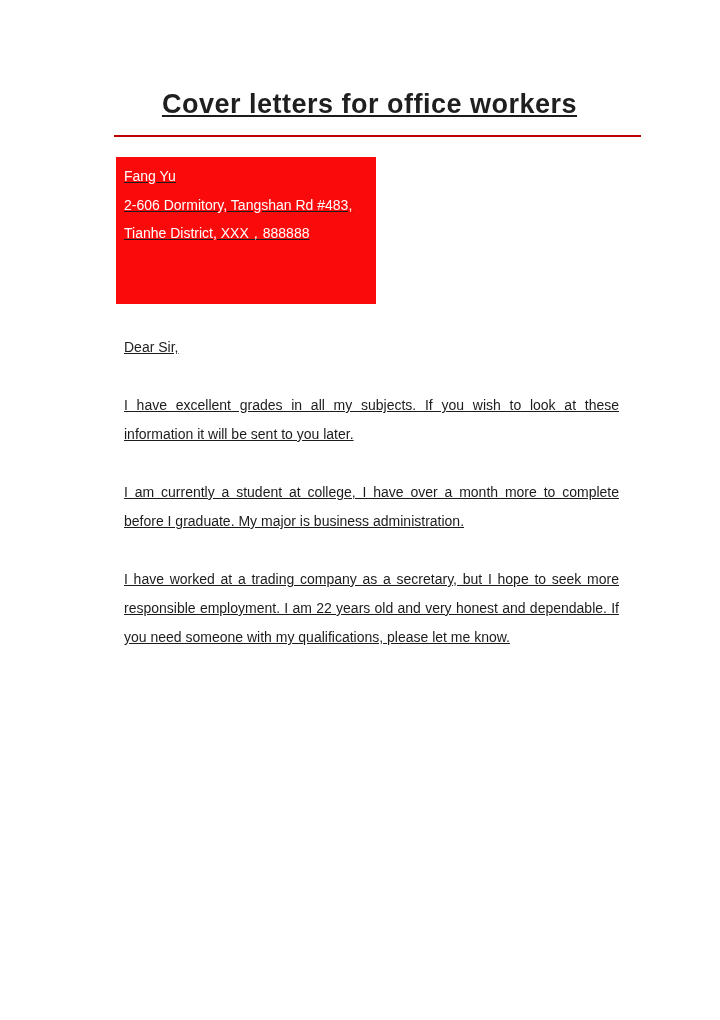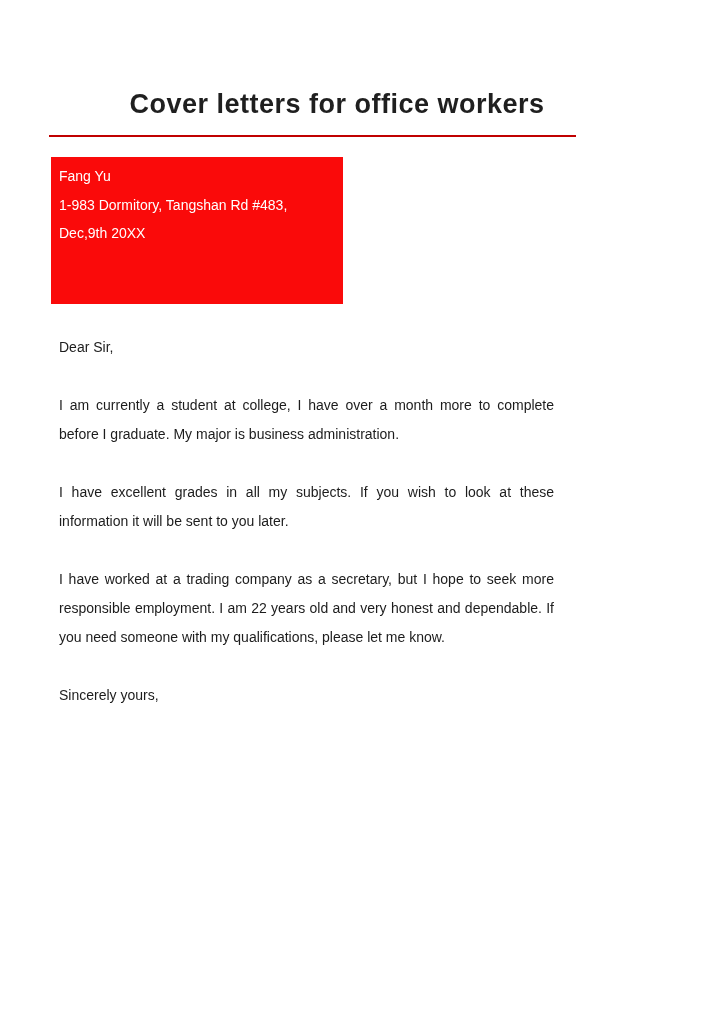--- a/index.html
+++ b/index.html
@@ -8,40 +8,41 @@
     position: relative;
     width: 720px;
     height: 1020px;
     margin: 0 auto;
     background: #ffffff;
     font-family: "Liberation Sans", "DejaVu Sans", sans-serif;
     color: #1c1c1c;
     overflow: hidden;
   }
   .content {
-    padding: 88px 95px 0 49px; 
+    padding: 88px 95px 0 114px; 
+    text-decoration: underline;
   }
   h1.doc-title {
     font-size: 27px;
     font-weight: bold;
     line-height: 32px;
     text-align: center;
     color: #1f1f1f;
     letter-spacing: 0.5px;
   }
   .title-rule {
     margin-top: 15px;
     width: 527px;
     height: 2px;
     background: #c00000;
   }
   .sender-box {
     margin-top: 20px;
     margin-left: 2px;
-    width: 292px;
+    width: 260px;
     height: 147px;
     background: #fa0a0a;
     color: #ffffff;
     font-size: 14px;
     line-height: 28.5px;
     padding: 5px 6px 0 8px;
     overflow: hidden;
   }
   .sender-box p { white-space: nowrap; }
   .letter-body {
@@ -61,33 +62,32 @@
 
 <div class="page">
   <div class="content">
 
     <h1 class="doc-title">Cover letters for office workers</h1>
 
     <div class="title-rule"></div>
 
     <div class="sender-box">
       <p>Fang Yu</p>
-      <p>1-983 Dormitory, Tangshan Rd #483,</p>
-      <p>Dec,9th 20XX</p>
+      <p>2-606 Dormitory, Tangshan Rd #483,</p>
+      <p>Tianhe District, XXX，888888</p>
     </div>
 
     <div class="letter-body">
       <p class="salutation">Dear Sir,</p>
 
 
+      <p class="justify">I have excellent grades in all my subjects. If you wish to look at these information it will be sent to you later.</p>
+
       <p class="justify">I am currently a student at college, I have over a month more to complete before I graduate. My major is business administration.</p>
-
-      <p class="justify">I have excellent grades in all my subjects. If you wish to look at these information it will be sent to you later.</p>
 
       <p class="justify">I have worked at a trading company as a secretary, but I hope to seek more responsible employment. I am 22 years old and very honest and dependable. If you need someone with my qualifications, please let me know.</p>
 
 
-      <p class="signoff">Sincerely yours,</p>
 
     </div>
 
   </div>
 </div>
 
 </body></html>

